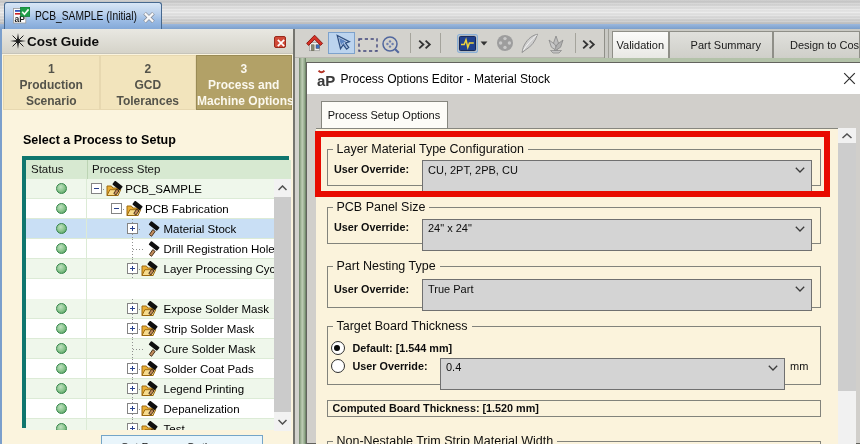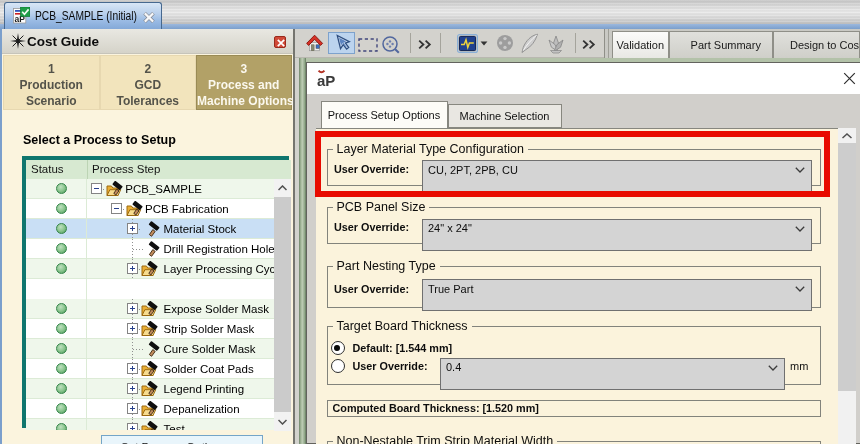--- a/index.html
+++ b/index.html
@@ -443,29 +443,27 @@
       <span style="padding-left:16px">Design to Cost</span>
     </div>
 </div>
 
 <div id="dlg" class="abs">
   <div id="dtitle">
     <svg style="position:absolute;left:10px;top:7px" width="24" height="18" viewBox="0 0 24 18">
       <text x="0" y="15.5" font-size="15" font-weight="bold" fill="#3a3a3a" font-family="Liberation Sans">aP</text>
       <path d="M0.8 1.2 Q4.4 5.4 8.2 1.2 L6.6 0 Q4.4 2.4 2.3 0 Z" fill="#b43325"></path>
     </svg>
+    <span class="t">Process Options Editor - Material Stock</span>
     <svg style="position:absolute;left:536px;top:9px" width="13" height="13" viewBox="0 0 13 13">
       <path d="M1.2 1.2 L11.8 11.8 M11.8 1.2 L1.2 11.8" stroke="#2e2e2e" stroke-width="1.2"></path>
     </svg>
   </div>
   <div id="dtab1" class="dtab">
       <span>Process Setup Options</span>
-    </div>
-  <div id="dtab2" class="dtab">
-      <span>Machine Selection</span>
     </div>
   <div id="dcontent"></div>
   <div id="dsb">
     <svg style="position:absolute;left:4.5px;top:4.5px" width="10" height="6" viewBox="0 0 10 6">
         <path d="M0.5 5 L5 1 L9.5 5" fill="none" stroke="#505050" stroke-width="1.5"></path>
       </svg>
     <div class="th"></div>
   </div>
 </div>
 

